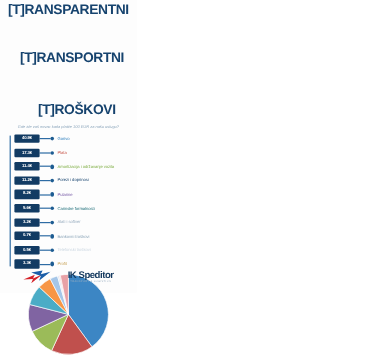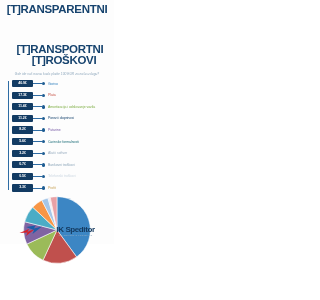--- a/index.html
+++ b/index.html
@@ -20,21 +20,21 @@
   .title-line {
     font-weight:bold;
     font-size:11.5px;
     line-height:11.5px;
     letter-spacing:-0.3px;
     color:#16436e;
     white-space:nowrap;
   }
   .tl1 { text-align:center; }
   .tl2 { text-align:center; padding-left:6px;margin-top:28px; }
-  .tl3 { padding-left:14px; }
+  .tl3 { padding-left:14px;margin-top:32px; }
 
   
   .subtitle {
     margin:3px 6px 2px 6px;
     font-size:3.3px;
     line-height:4.4px;
     color:#8fa8bd;
     text-align:center;
     font-style:italic;
   }

